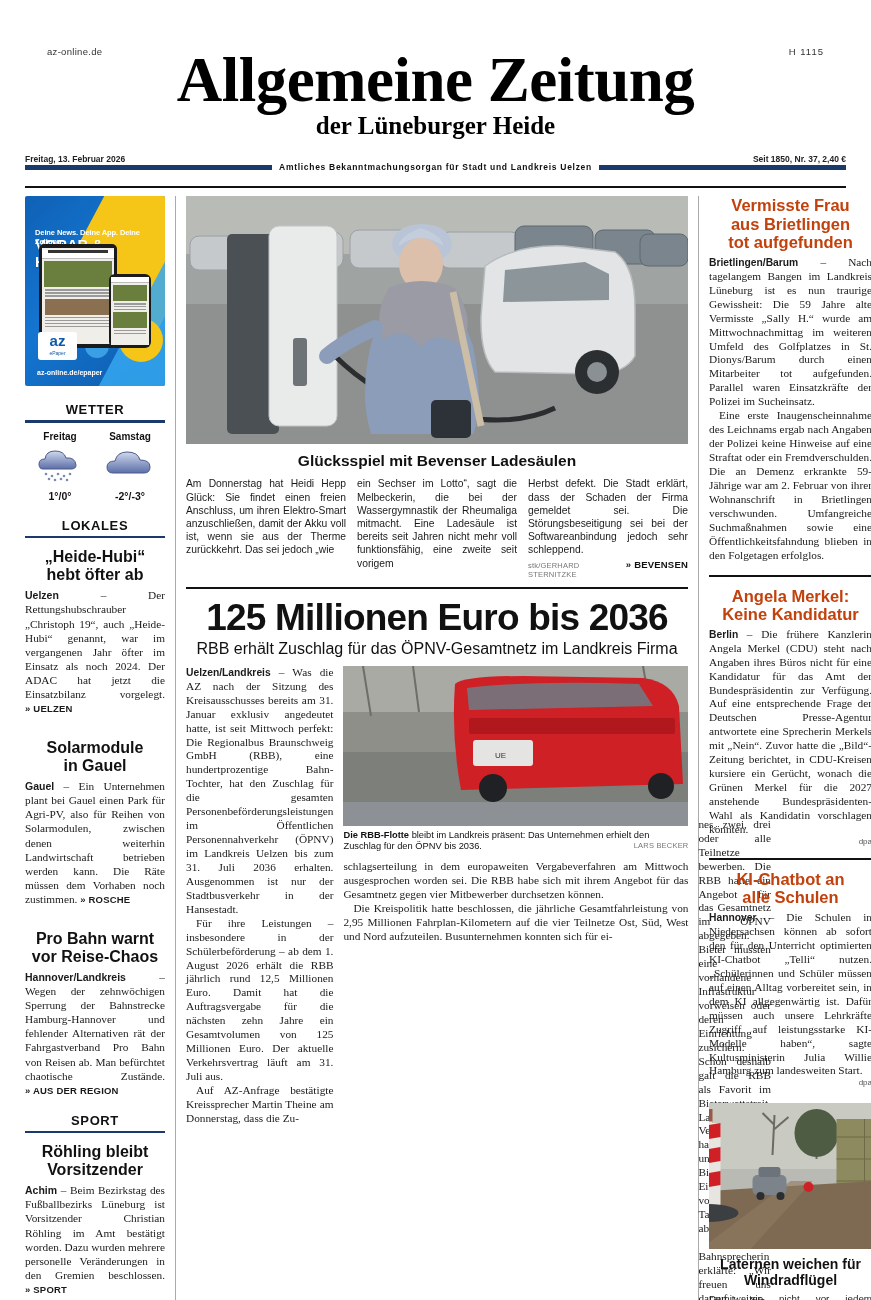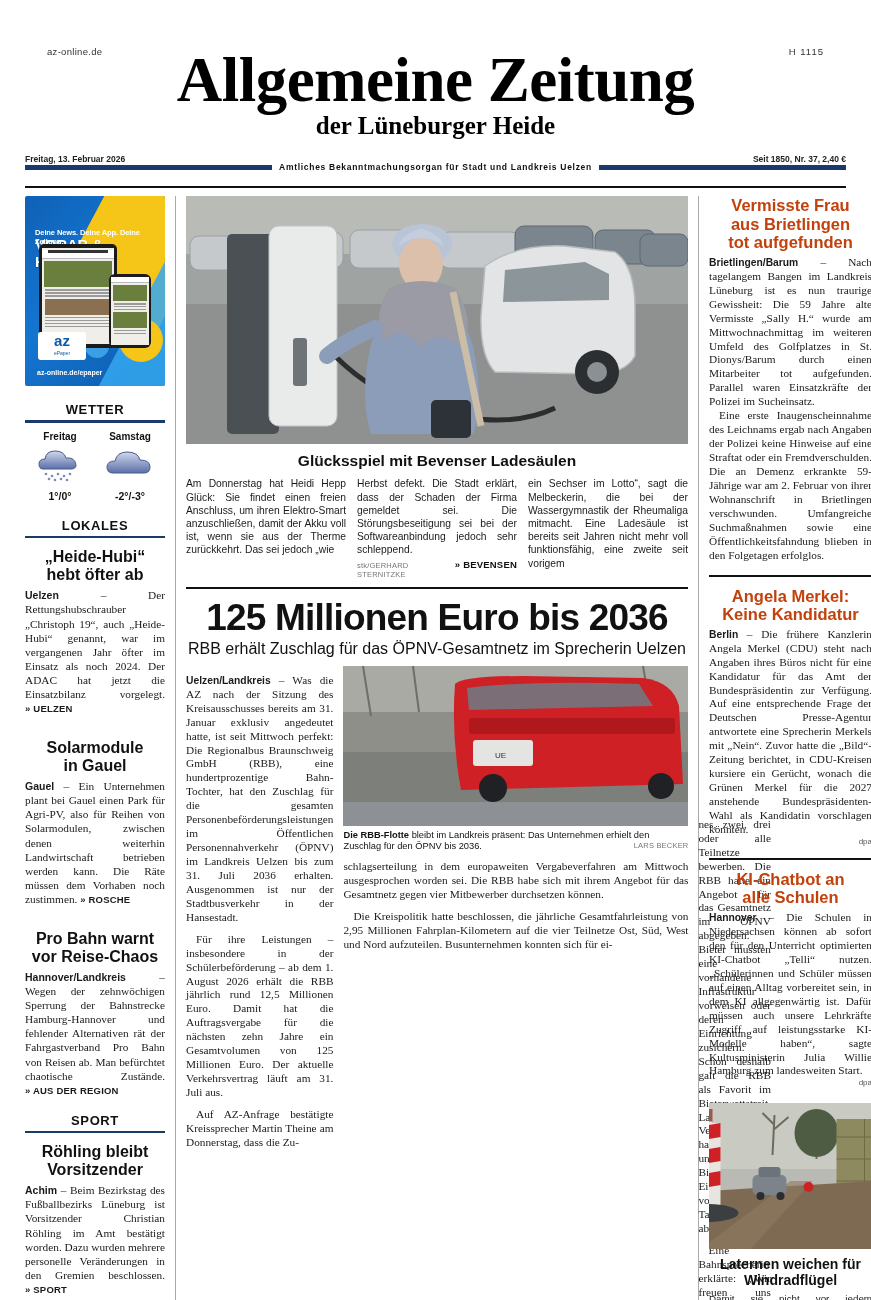--- a/index.html
+++ b/index.html
@@ -122,21 +122,21 @@
   .promo-tab .pg .img2 { height: 16px; margin: 2px 3px; background: #8a7050; }
   .promo-phone {
     position: absolute; left: 84px; top: 78px; width: 42px; height: 74px;
     background: #1b1b1b; border-radius: 6px; padding: 3px 2px;
   }
   .promo-phone .pg { width: 100%; height: 100%; background:#efeee9; overflow:hidden;}
   .promo-phone .pg .t { height:6px;background:#fff;border-bottom:1px solid #bbb;}
   .promo-phone .pg .img { height:16px;margin:2px;background:#6a7f3e;}
   .promo-phone .pg .ln { height:1.2px;margin:1.5px 3px;background:#9a9a9a;}
   .promo-az {
-    position: absolute; left: 13px; bottom: 26px; width: 48px; height: 28px;
+    position: absolute; left: 13px; bottom: 26px; width: 39px; height: 28px;
     background: #fff; border-radius: 3px; text-align: center;
   }
   .promo-az .a { font-family:"Liberation Sans",sans-serif; font-weight:bold; font-size:15px; color:#0d5aa8; line-height:18px;}
   .promo-az .b { font-family:"Liberation Sans",sans-serif; font-size:5px; color:#0d5aa8; line-height:6px;}
   .promo-foot {
     position: absolute; left: 12px; bottom: 10px;
     color:#fff; font-family:"Liberation Sans",sans-serif; font-weight:bold; font-size:7px;
   }
 
   
@@ -219,21 +219,21 @@
   .headline-sub {
     text-align:center;
     font-family:"Liberation Sans",sans-serif;
     font-size:16px; color:#111; margin-top:4px; line-height:1.1;
   }
   .serif-body {
     font-family:"Liberation Serif", serif;
     font-size:11.3px; line-height:1.235; text-align:justify; color:#1a1a1a;
     hyphens:auto;
   }
-  .serif-body p { text-indent: 10px; margin-top:8px; }
+  .serif-body p { text-indent: 10px; margin-top:0; }
   .serif-body p.first { text-indent:0; }
   .lead-place {
     font-family:Liberation Sans, sans-serif;
     font-weight:bold; font-size:10.3px;
   }
   .photo-bus { width:100%; height:160px; position:relative; overflow:hidden; background:#8d9196; }
   .photo-cap {
     font-family:"Liberation Sans",sans-serif;
     font-size:9.3px; line-height:1.22; color:#111; margin-top:4px;
   }
@@ -441,35 +441,35 @@
         </svg>
       </div>
 
       <div class="cap-title">Glücksspiel mit Bevenser Ladesäulen</div>
 
       <div class="cols3">
         <div>
           <div class="body-txt">Am Donnerstag hat Heidi Hepp Glück: Sie findet einen freien Anschluss, um ihren Elektro-Smart anzuschließen, damit der Akku voll ist, wenn sie aus der Therme zurückkehrt. Das sei jedoch „wie</div>
         </div>
         <div>
+          <div class="body-txt">ein Sechser im Lotto“, sagt die Melbeckerin, die bei der Wassergymnastik der Rheumaliga mitmacht. Eine Ladesäule ist bereits seit Jahren nicht mehr voll funktionsfähig, eine zweite seit vorigem</div>
+        </div>
+        <div>
           <div class="body-txt">Herbst defekt. Die Stadt erklärt, dass der Schaden der Firma gemeldet sei. Die Störungsbeseitigung sei bei der Softwareanbindung jedoch sehr schleppend.</div>
           <div style="display:flex;justify-content:space-between;align-items:baseline;margin-top:2px">
             <span class="credit">stk/GERHARD STERNITZKE</span>
             <span class="ref">» BEVENSEN</span>
           </div>
         </div>
-        <div>
-          <div class="body-txt">ein Sechser im Lotto“, sagt die Melbeckerin, die bei der Wassergymnastik der Rheumaliga mitmacht. Eine Ladesäule ist bereits seit Jahren nicht mehr voll funktionsfähig, eine zweite seit vorigem</div>
-        </div>
       </div>
 
       <div class="hr-thick"></div>
 
       <div class="headline-xl">125 Millionen Euro bis 2036</div>
-      <div class="headline-sub">RBB erhält Zuschlag für das ÖPNV-Gesamtnetz im Sprecherin Uelzen</div>
+      <div class="headline-sub">RBB erhält Zuschlag für das ÖPNV-Gesamtnetz im Landkreis Firma</div>
 
       <div class="cols3" style="gap:10px;margin-top:8px">
         <div>
           <div class="serif-body">
             <p class="first"><span class="lead-place">Uelzen/Landkreis</span><span> – Was die AZ nach der Sitzung des Kreisausschusses bereits am 31. Januar exklusiv angedeutet hatte, ist seit Mittwoch perfekt: Die Regionalbus Braunschweig GmbH (RBB), eine hundertprozentige Bahn-Tochter, hat den Zuschlag für die gesamten Personenbeförderungsleistungen im Öffentlichen Personennahverkehr (ÖPNV) im Landkreis Uelzen bis zum 31. Juli 2036 erhalten. Ausgenommen ist nur der Stadtbusverkehr in der Hansestadt.</span></p>
             <p>Für ihre Leistungen – insbesondere in der Schülerbeförderung – ab dem 1. August 2026 erhält die RBB jährlich rund 12,5 Millionen Euro. Damit hat die Auftragsvergabe für die nächsten zehn Jahre ein Gesamtvolumen von 125 Millionen Euro. Der aktuelle Verkehrsvertrag läuft am 31. Juli aus.</p>
             <p>Auf AZ-Anfrage bestätigte Kreissprecher Martin Theine am Donnerstag, dass die Zu-</p>
           </div>
         </div>
         <div>

